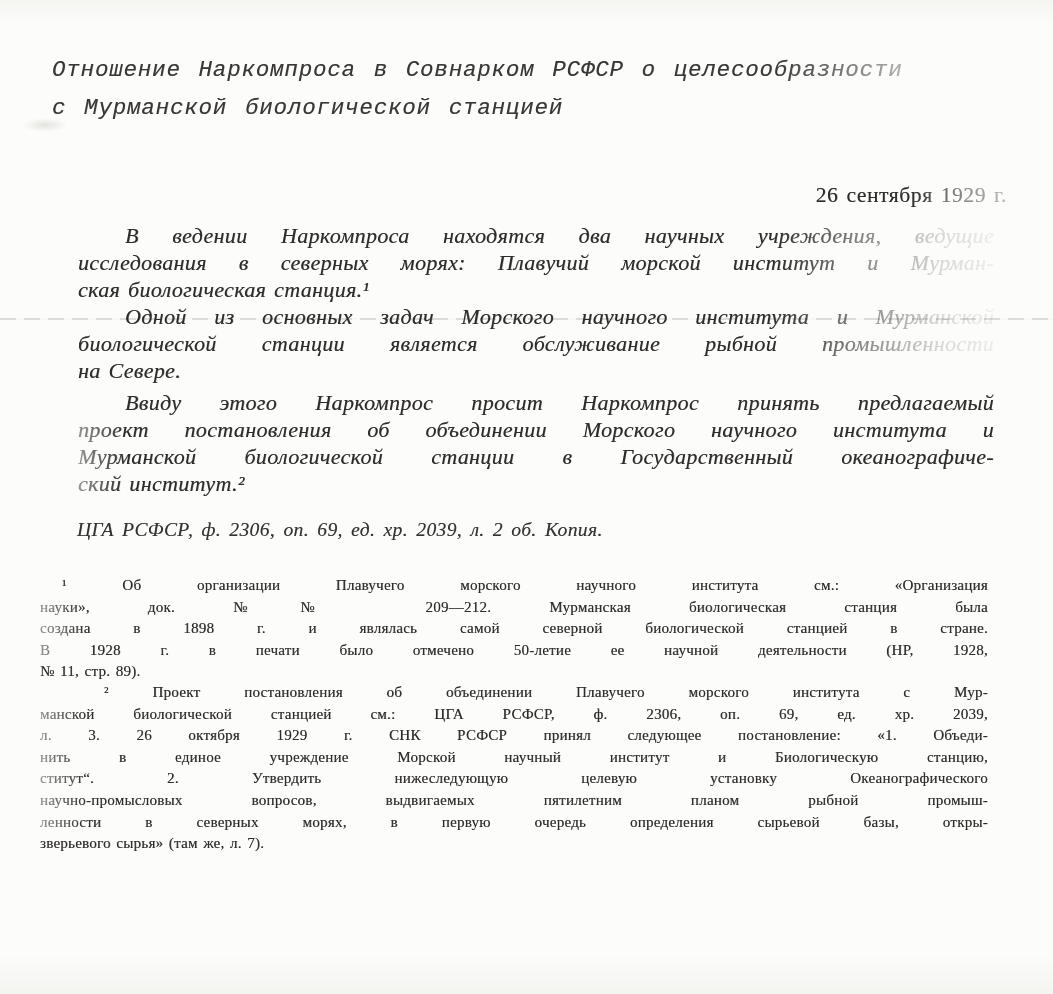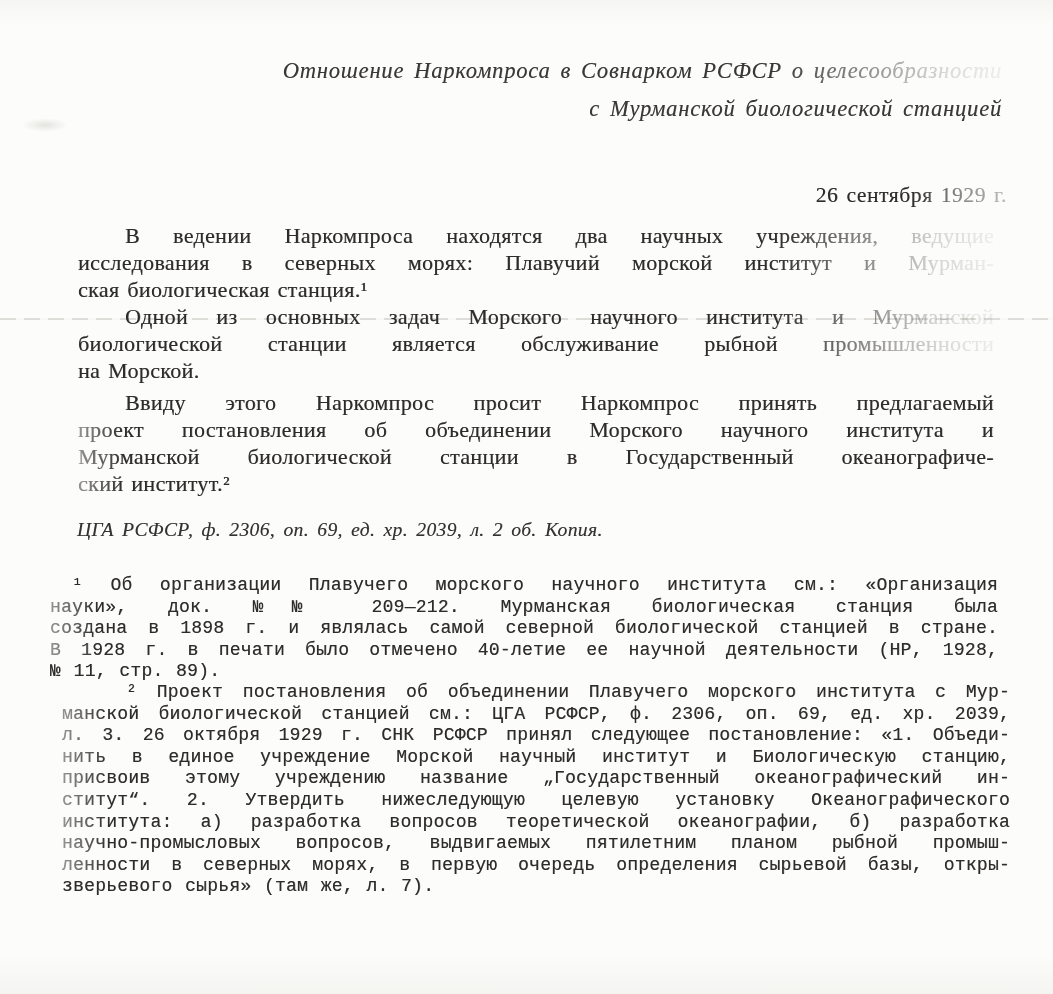--- a/index.html
+++ b/index.html
@@ -9,41 +9,41 @@
       linear-gradient(180deg, #f5f5f2 0%, #fcfcfa 2.5%, #fcfcfa 96%, #f4f4f1 100%);
     background-color: var(--paper, #fbfbf8);
     font-family:"Liberation Serif", serif;
     color: var(--ink, #2e2c2a);
   }
   
   .title { position:absolute; top:52px; left:52px; width:950px;
     font-style:italic; font-size:22.5px; line-height:37.5px;
     letter-spacing:.8px; word-spacing:3.5px; color:#3a3836;
     text-shadow:.3px 0 0 rgba(58,56,54,.45); }
-  .t-line { text-align:right; height:37.5px; }
+  .t-line { text-align:left; height:37.5px;font-family:Liberation Mono, monospace; }
   
   .date { position:absolute; top:183px; right:46px; font-size:21.5px;
     letter-spacing:.6px; word-spacing:2px; text-shadow:.3px 0 0 rgba(46,44,42,.5); }
   
   .para { position:absolute; left:78px; width:916px; font-size:22px;
     line-height:27px; letter-spacing:.35px; word-spacing:2px;
     text-shadow:.4px 0 0 rgba(46,44,42,.5); }
   .p1 { top:222px; } .p2 { top:303px; } .p3 { top:389px; }
-  .m-line { height:27px; text-align:justify; text-align-last:justify; }
+  .m-line { height:27px; text-align:justify; text-align-last:justify;font-style:italic; }
   .m-line.first { text-indent:47px; }
   .m-line.last  { text-align-last:left; }
   
   .citation { position:absolute; top:519px; left:77px; font-style:italic;
     font-size:19.5px; letter-spacing:.4px; word-spacing:3px; color:#34322f;
     text-shadow:.3px 0 0 rgba(52,50,47,.45); }
   
-  .fn { position:absolute; left:50px; width:948px; font-size:18px;
+  .fn { position:absolute; left:40px; width:948px; font-size:15px;
     line-height:21.6px; letter-spacing:.25px; word-spacing:1.5px;
-    text-shadow:.35px 0 0 rgba(46,44,42,.5);font-family:Liberation Mono, monospace; }
-  .fn1 { top:575px; } .fn2 { top:682px;margin-left:12px; }
+    text-shadow:.35px 0 0 rgba(46,44,42,.5); }
+  .fn1 { top:575px; } .fn2 { top:682px; }
   .f-line { height:21.6px; text-align:justify; text-align-last:justify; }
   .f-line.last { text-align-last:left; }
   .fn1 .first { text-indent:22px; }
   .fn2 .first { text-indent:64px; }
   
   .fr { -webkit-mask-image:linear-gradient(to right,#000 76%,rgba(0,0,0,.55) 86%,rgba(0,0,0,.18) 94%,rgba(0,0,0,.07) 100%);
                mask-image:linear-gradient(to right,#000 76%,rgba(0,0,0,.55) 86%,rgba(0,0,0,.18) 94%,rgba(0,0,0,.07) 100%); }
   .fr-date { -webkit-mask-image:linear-gradient(to right,#000 50%,rgba(0,0,0,.6) 72%,rgba(0,0,0,.3) 100%);
                      mask-image:linear-gradient(to right,#000 50%,rgba(0,0,0,.6) 72%,rgba(0,0,0,.3) 100%);margin-left:12px; }
   .fl { -webkit-mask-image:linear-gradient(to right,rgba(0,0,0,.5) 0,#000 5%);
@@ -72,46 +72,44 @@
 
   <div class="para p1">
     <div class="m-line first fr">В ведении Наркомпроса находятся два научных учреждения, ведущие</div>
     <div class="m-line fr">исследования в северных морях: Плавучий морской институт и Мурман-</div>
     <div class="m-line last">ская биологическая станция.¹</div>
   </div>
 
   <div class="para p2">
     <div class="m-line first fr">Одной из основных задач Морского научного института и Мурманской</div>
     <div class="m-line fr">биологической станции является обслуживание рыбной промышленности</div>
-    <div class="m-line last">на Морской.</div>
+    <div class="m-line last">на Севере.</div>
   </div>
 
   <div class="para p3">
     <div class="m-line first">Ввиду этого Наркомпрос просит Наркомпрос принять предлагаемый</div>
     <div class="m-line fl">проект постановления об объединении Морского научного института и</div>
     <div class="m-line fl">Мурманской биологической станции в Государственный океанографиче-</div>
     <div class="m-line last fl">ский институт.²</div>
   </div>
 
   <div class="citation">ЦГА РСФСР, ф. 2306, оп. 69, ед. хр. 2039, л. 2 об. Копия.</div>
 
   <div class="fn fn1">
     <div class="f-line first">¹ Об организации Плавучего морского научного института см.: «Организация</div>
     <div class="f-line fl">науки», док. №№ 209—212. Мурманская биологическая станция была</div>
     <div class="f-line fl">создана в 1898 г. и являлась самой северной биологической станцией в стране.</div>
-    <div class="f-line fl">В 1928 г. в печати было отмечено 40-летие ее научной деятельности (НР, 1928,</div>
+    <div class="f-line fl">В 1928 г. в печати было отмечено 50-летие ее научной деятельности (НР, 1928,</div>
     <div class="f-line last">№ 11, стр. 89).</div>
   </div>
 
   <div class="fn fn2">
     <div class="f-line first">² Проект постановления об объединении Плавучего морского института с Мур-</div>
     <div class="f-line fl">манской биологической станцией см.: ЦГА РСФСР, ф. 2306, оп. 69, ед. хр. 2039,</div>
     <div class="f-line fl">л. 3. 26 октября 1929 г. СНК РСФСР принял следующее постановление: «1. Объеди-</div>
     <div class="f-line fl">нить в единое учреждение Морской научный институт и Биологическую станцию,</div>
-    <div class="f-line fl">присвоив этому учреждению название „Государственный океанографический ин-</div>
     <div class="f-line fl">ститут“. 2. Утвердить нижеследующую целевую установку Океанографического</div>
-    <div class="f-line fl">института: а) разработка вопросов теоретической океанографии, б) разработка</div>
     <div class="f-line fl">научно-промысловых вопросов, выдвигаемых пятилетним планом рыбной промыш-</div>
     <div class="f-line fl">ленности в северных морях, в первую очередь определения сырьевой базы, откры-</div>
     <div class="f-line last">зверьевого сырья» (там же, л. 7).</div>
   </div>
 
 </div>
 
 </body></html>

